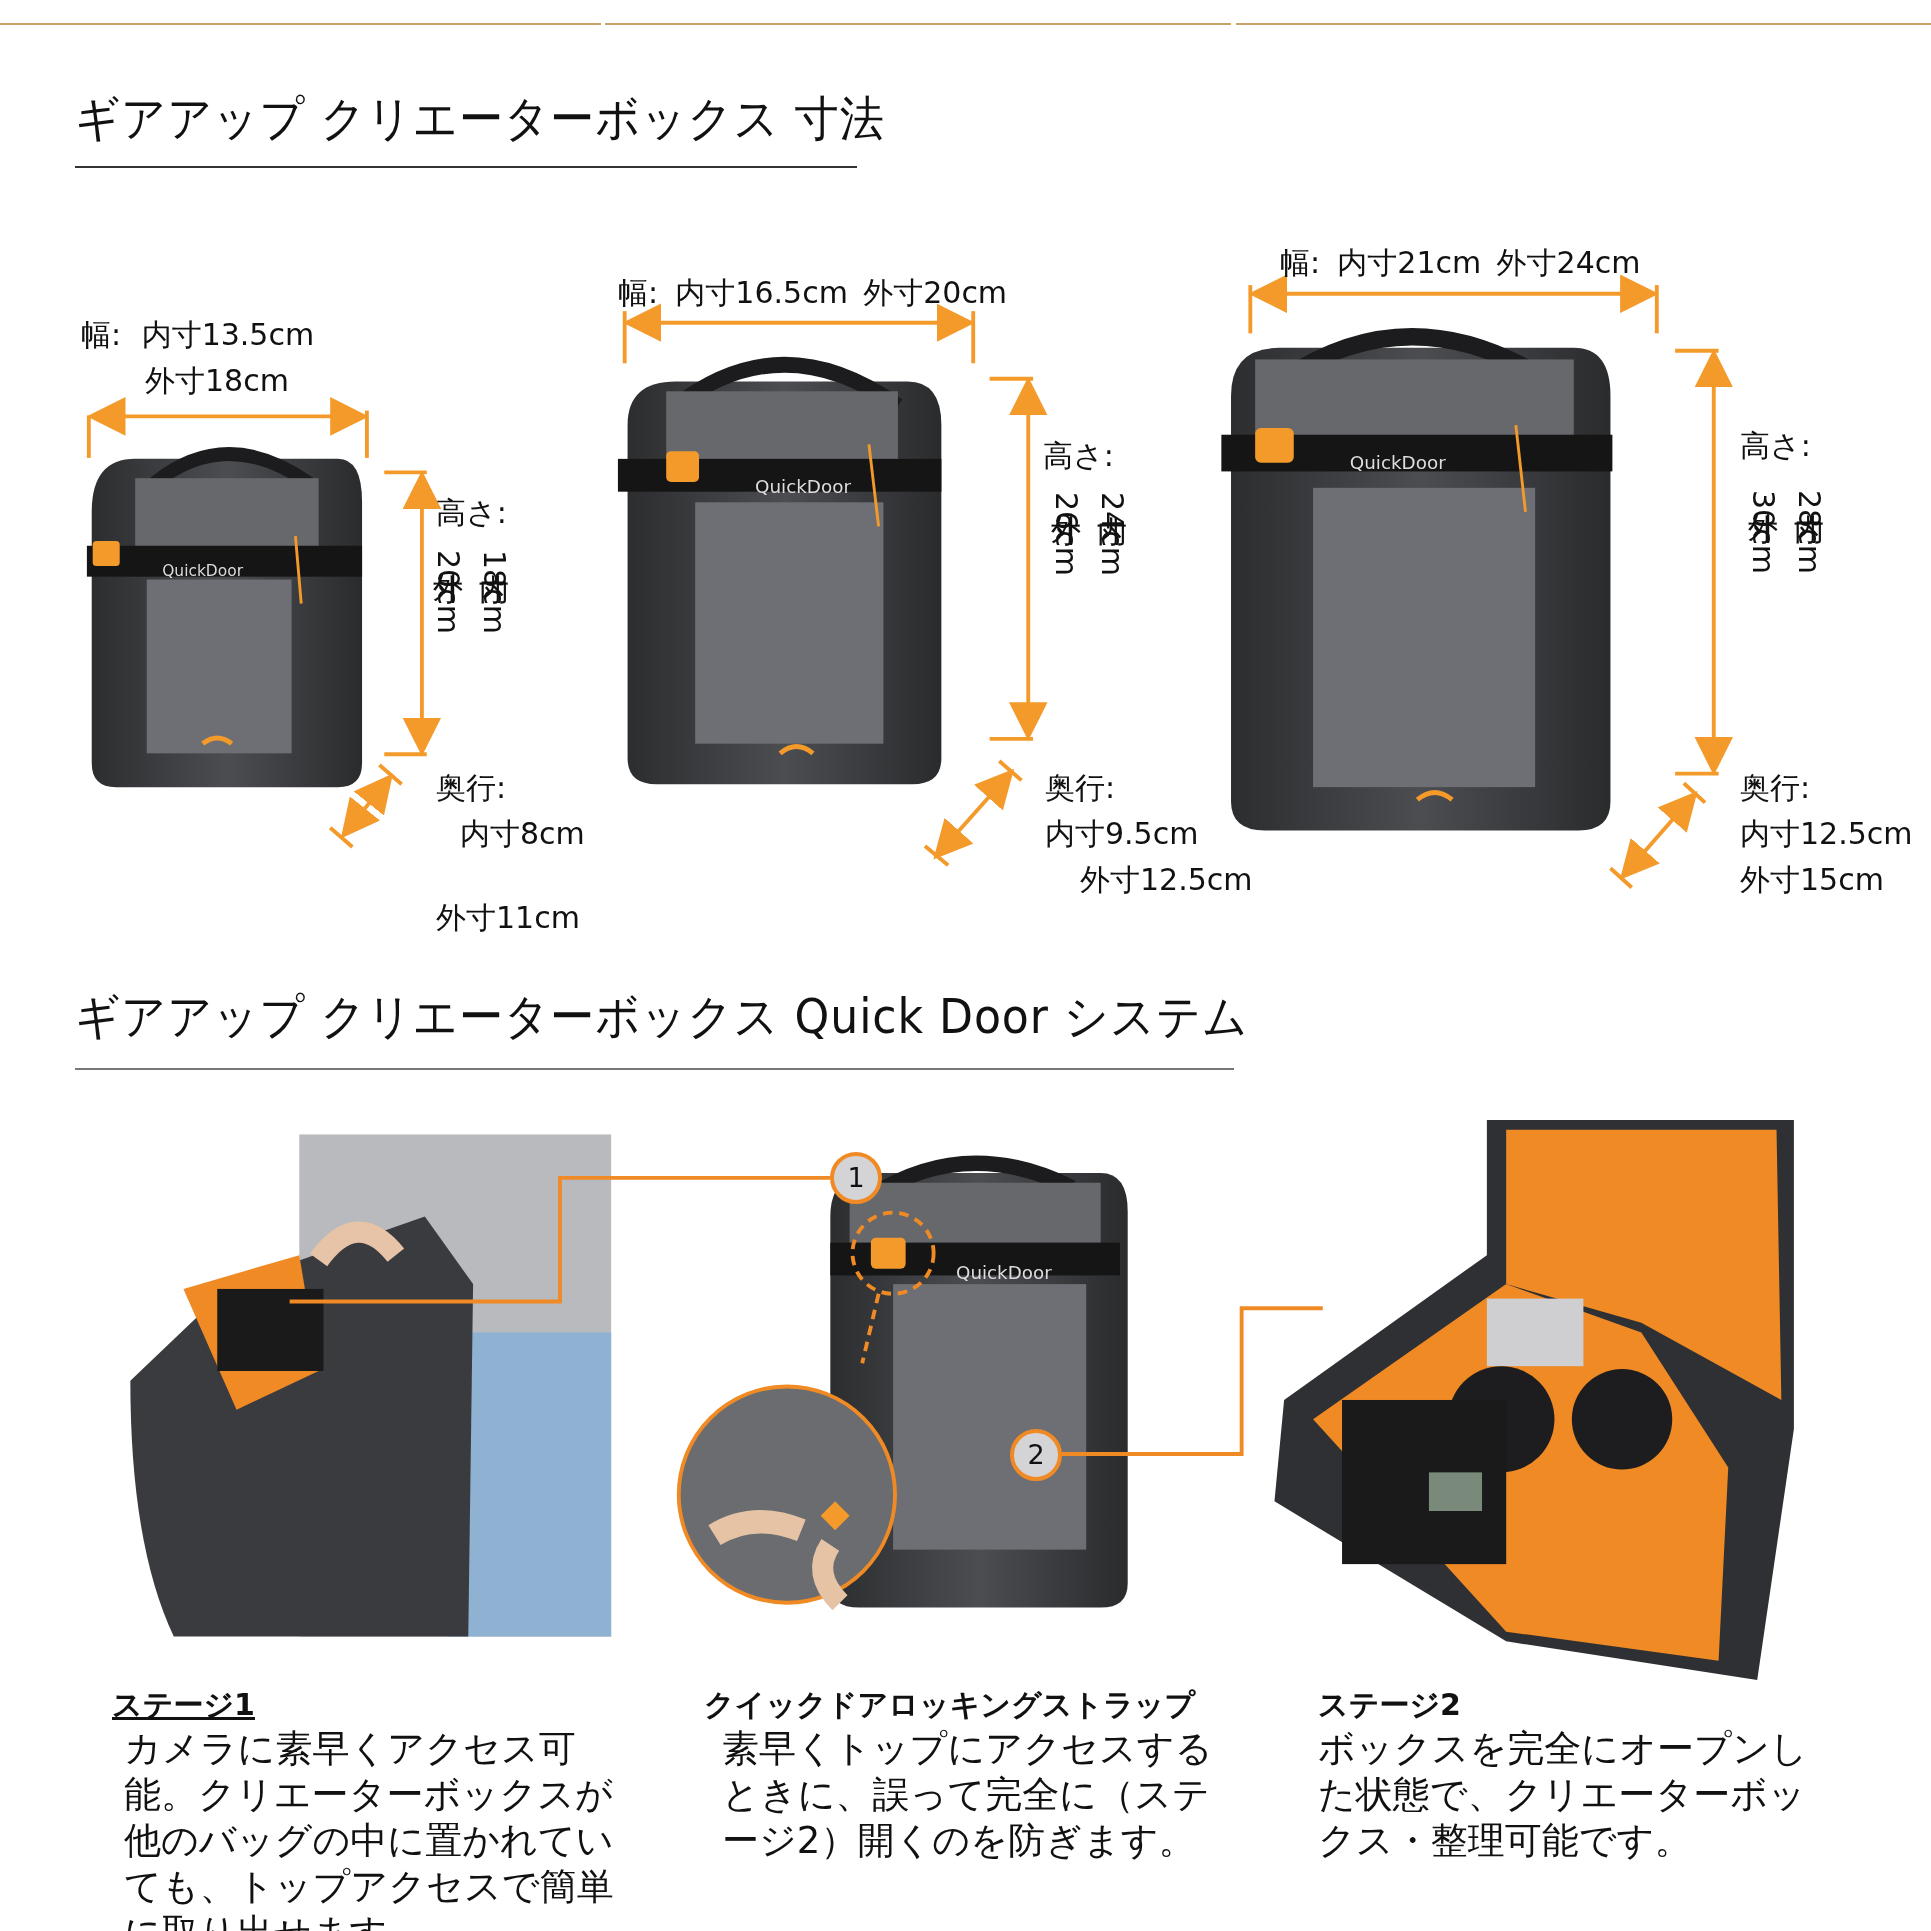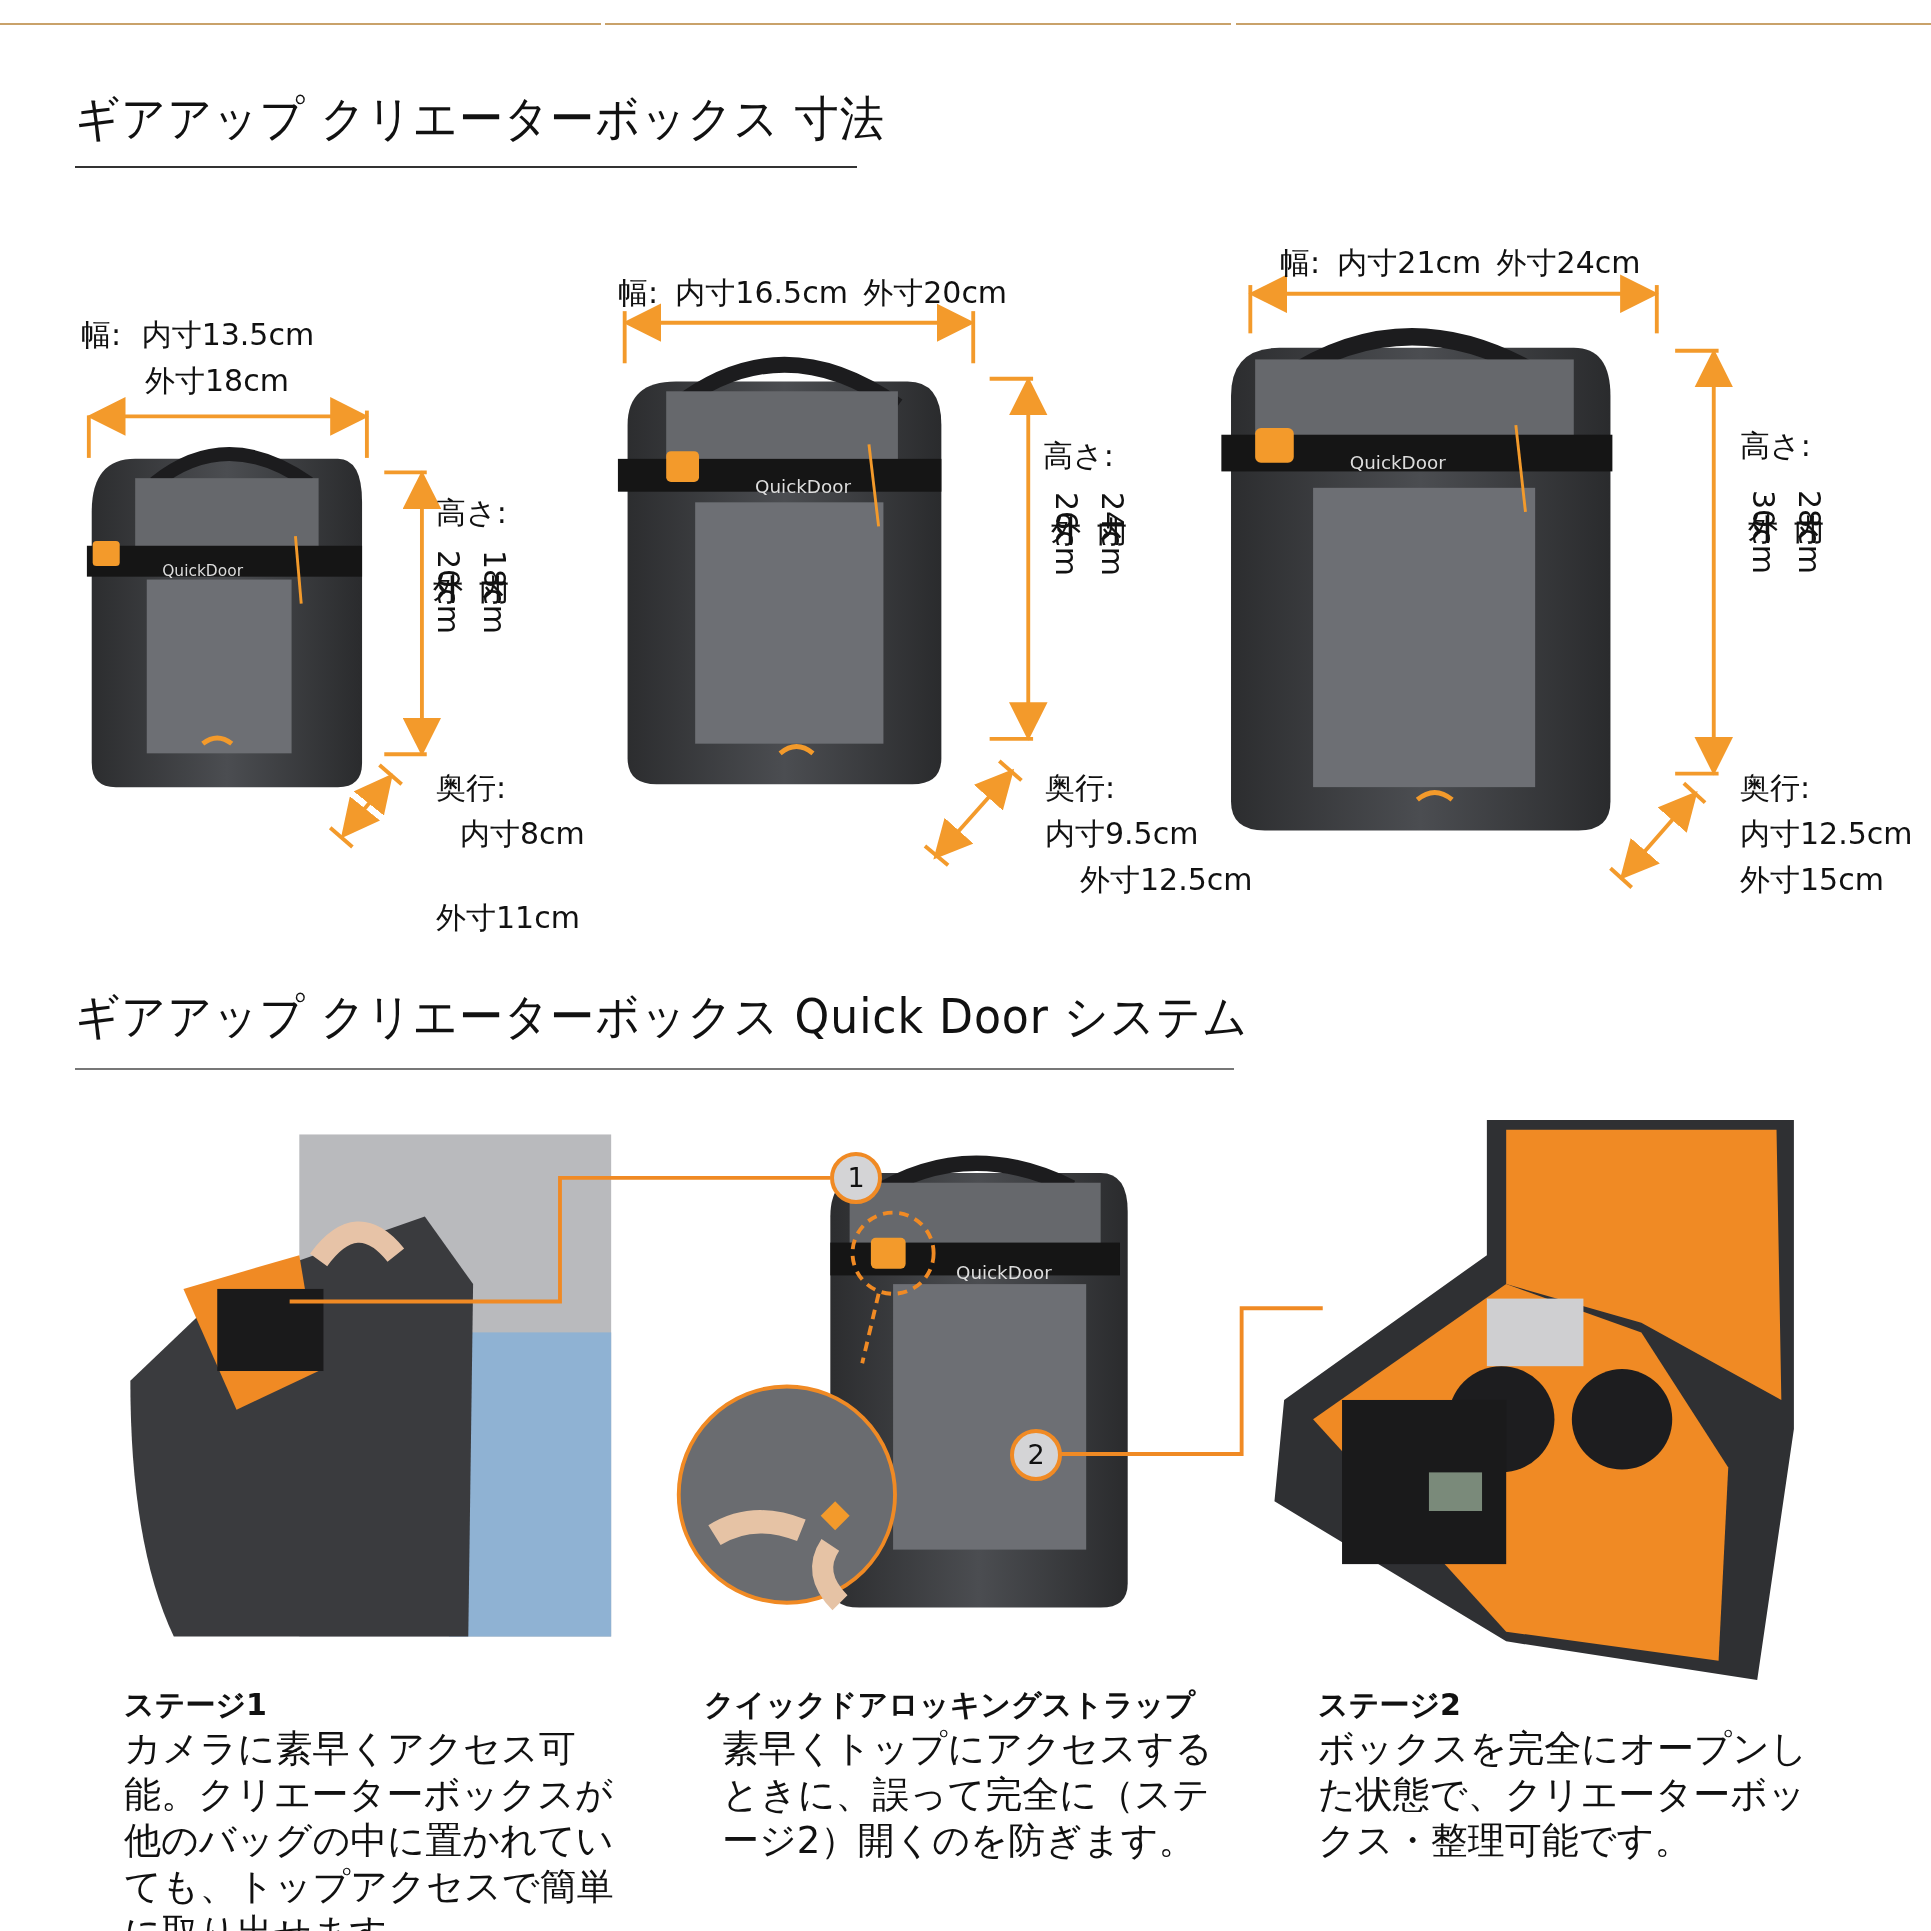--- a/index.html
+++ b/index.html
@@ -197,21 +197,21 @@
     <circle cx="1680" cy="1470" r="52" fill="#1d1d1f"></circle>
     <rect x="1390" y="1450" width="170" height="170" fill="#1a1a1b"></rect>
     <rect x="1480" y="1525" width="55" height="40" fill="#7a8a7a"></rect>
   </g>
 </svg>
 
 <div class="callout" style="left:830px;top:1152px;">1</div>
 <div class="callout" style="left:1010px;top:1429px;">2</div>
 <div class="abs" style="left:956px;top:1262px;font-size:18.3px;color:#ddd;">QuickDoor</div>
 
-<div class="caption-title" style="left:124px;top:1685px;">ステージ1</div>
+<div class="caption-title" style="left:112px;top:1685px;text-decoration:underline;">ステージ1</div>
 <div class="caption-body" style="left:124px;top:1726px;width:502px;">カメラに素早くアクセス可能。クリエーターボックスが他のバッグの中に置かれていても、トップアクセスで簡単に取り出せます。</div>
 
 <div class="caption-title" style="left:704px;top:1685px;">クイックドアロッキングストラップ</div>
 <div class="caption-body" style="left:722px;top:1726px;width:502px;">素早くトップにアクセスするときに、誤って完全に（ステージ2）開くのを防ぎます。</div>
 
 <div class="caption-title" style="left:1318px;top:1685px;">ステージ2</div>
 <div class="caption-body" style="left:1318px;top:1726px;width:502px;">ボックスを完全にオープンした状態で、クリエーターボックス・整理可能です。</div>
 
 
 </body></html>

